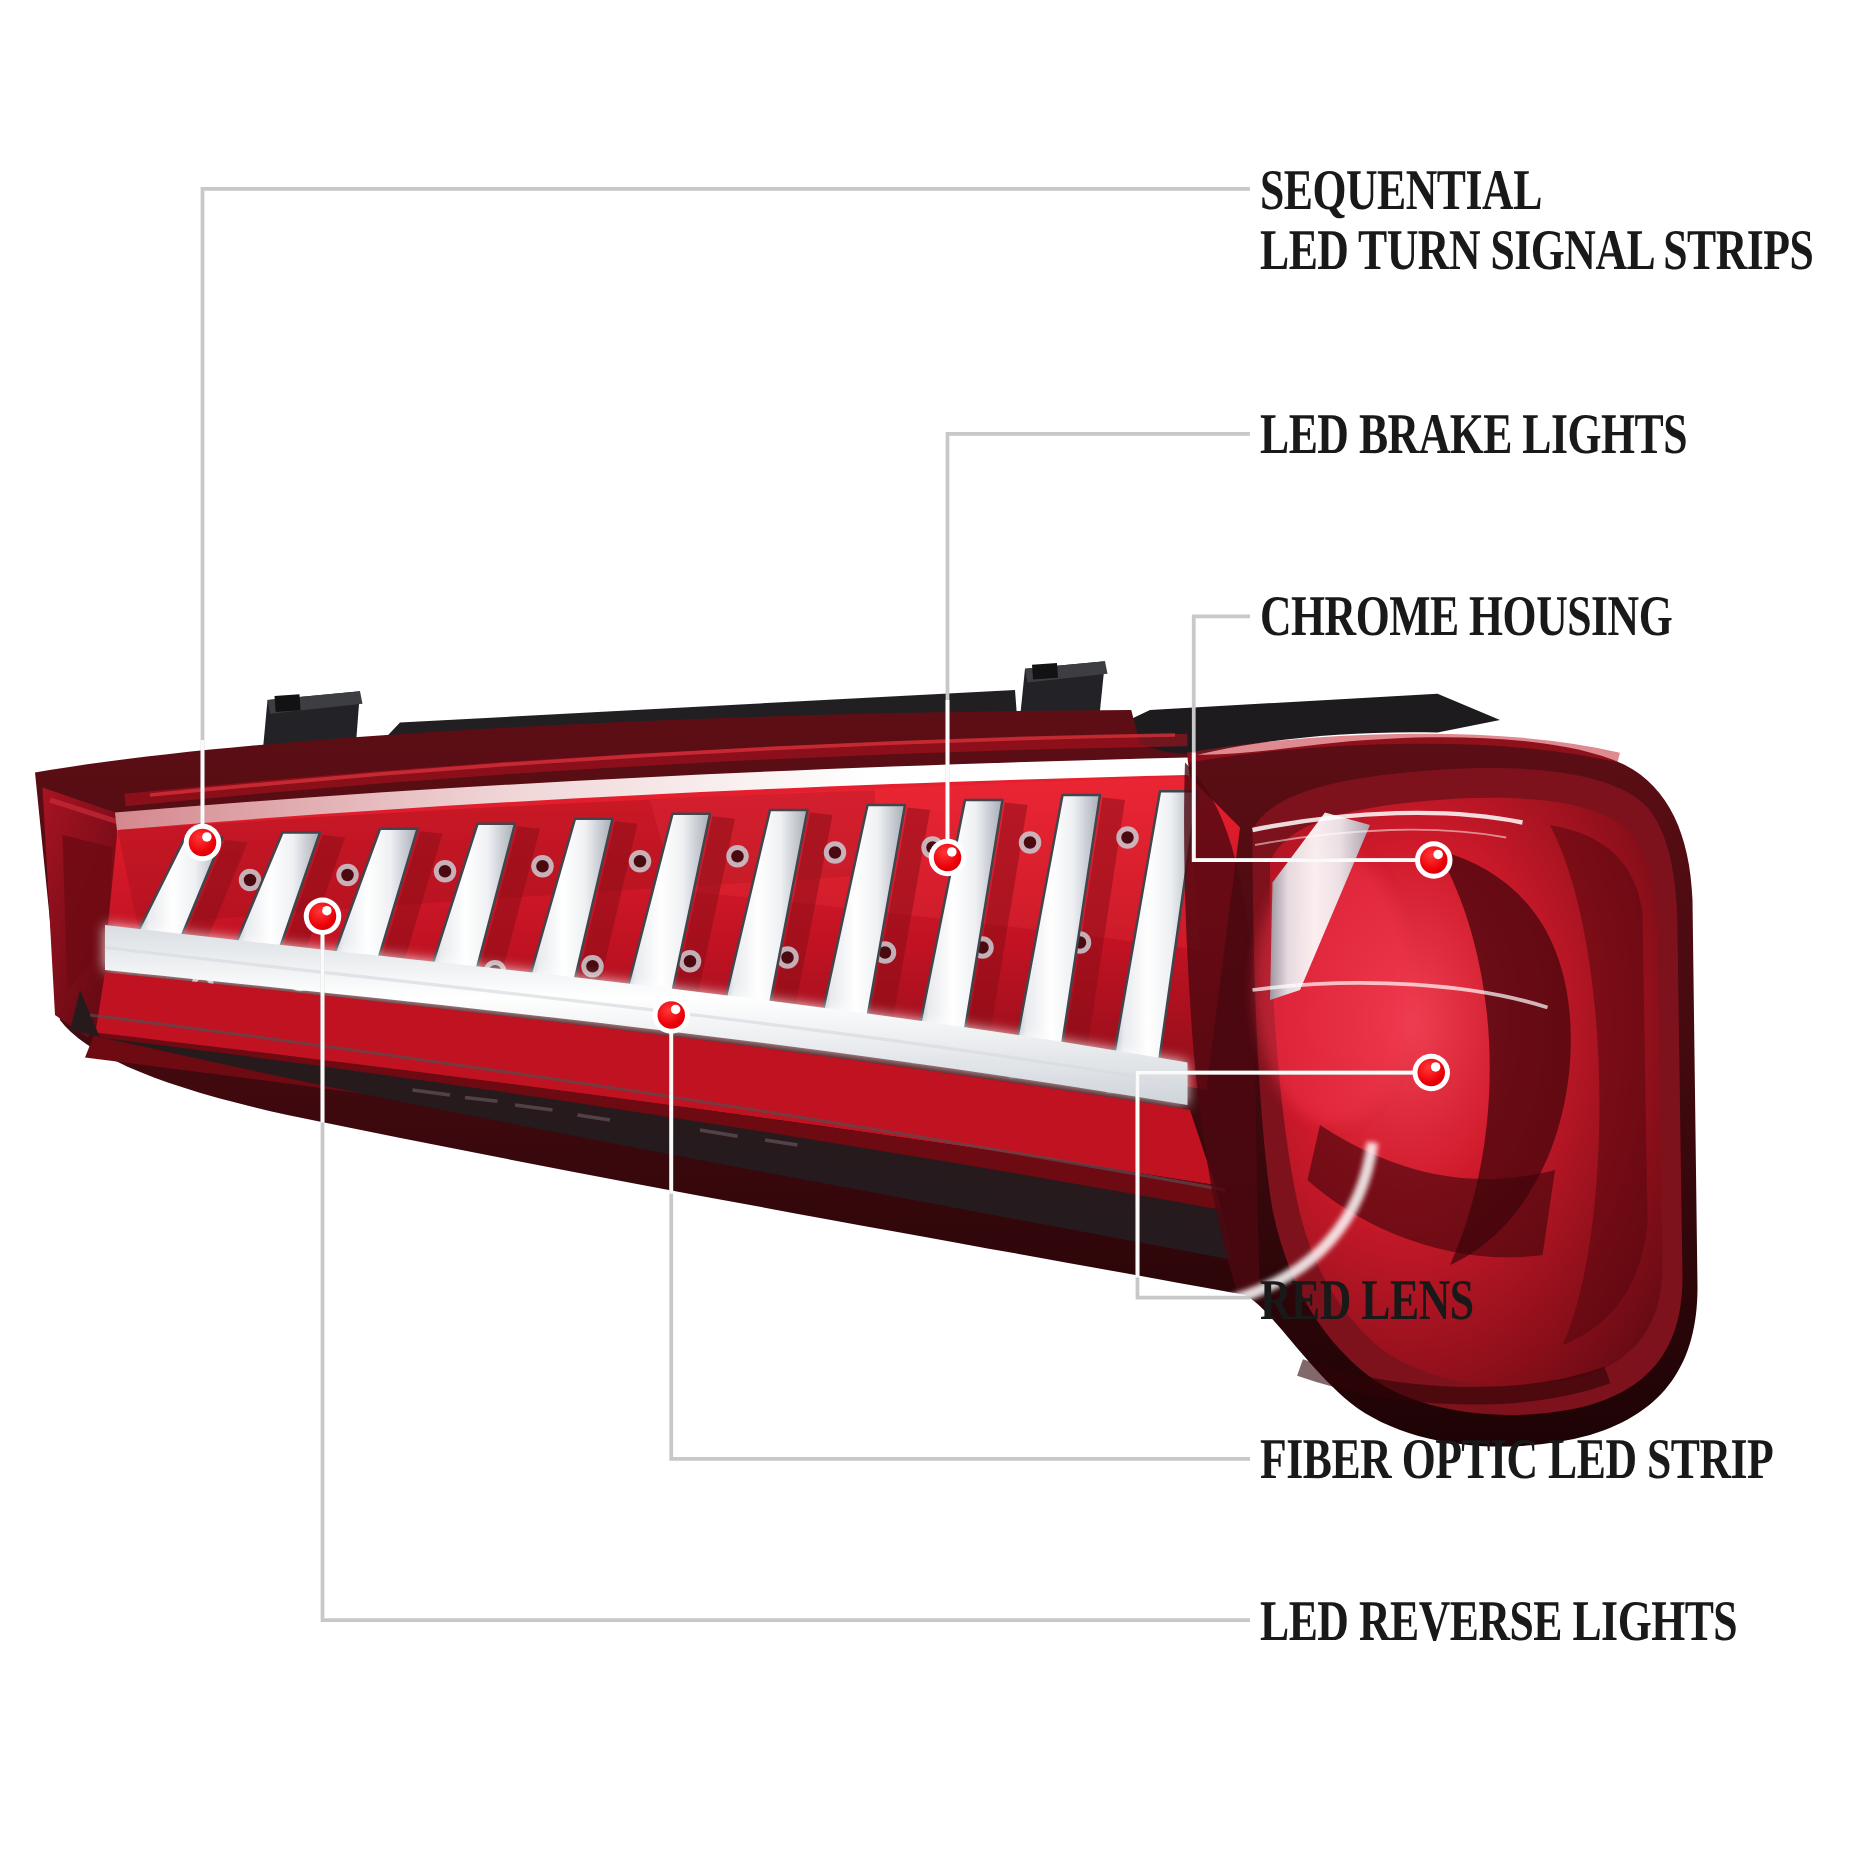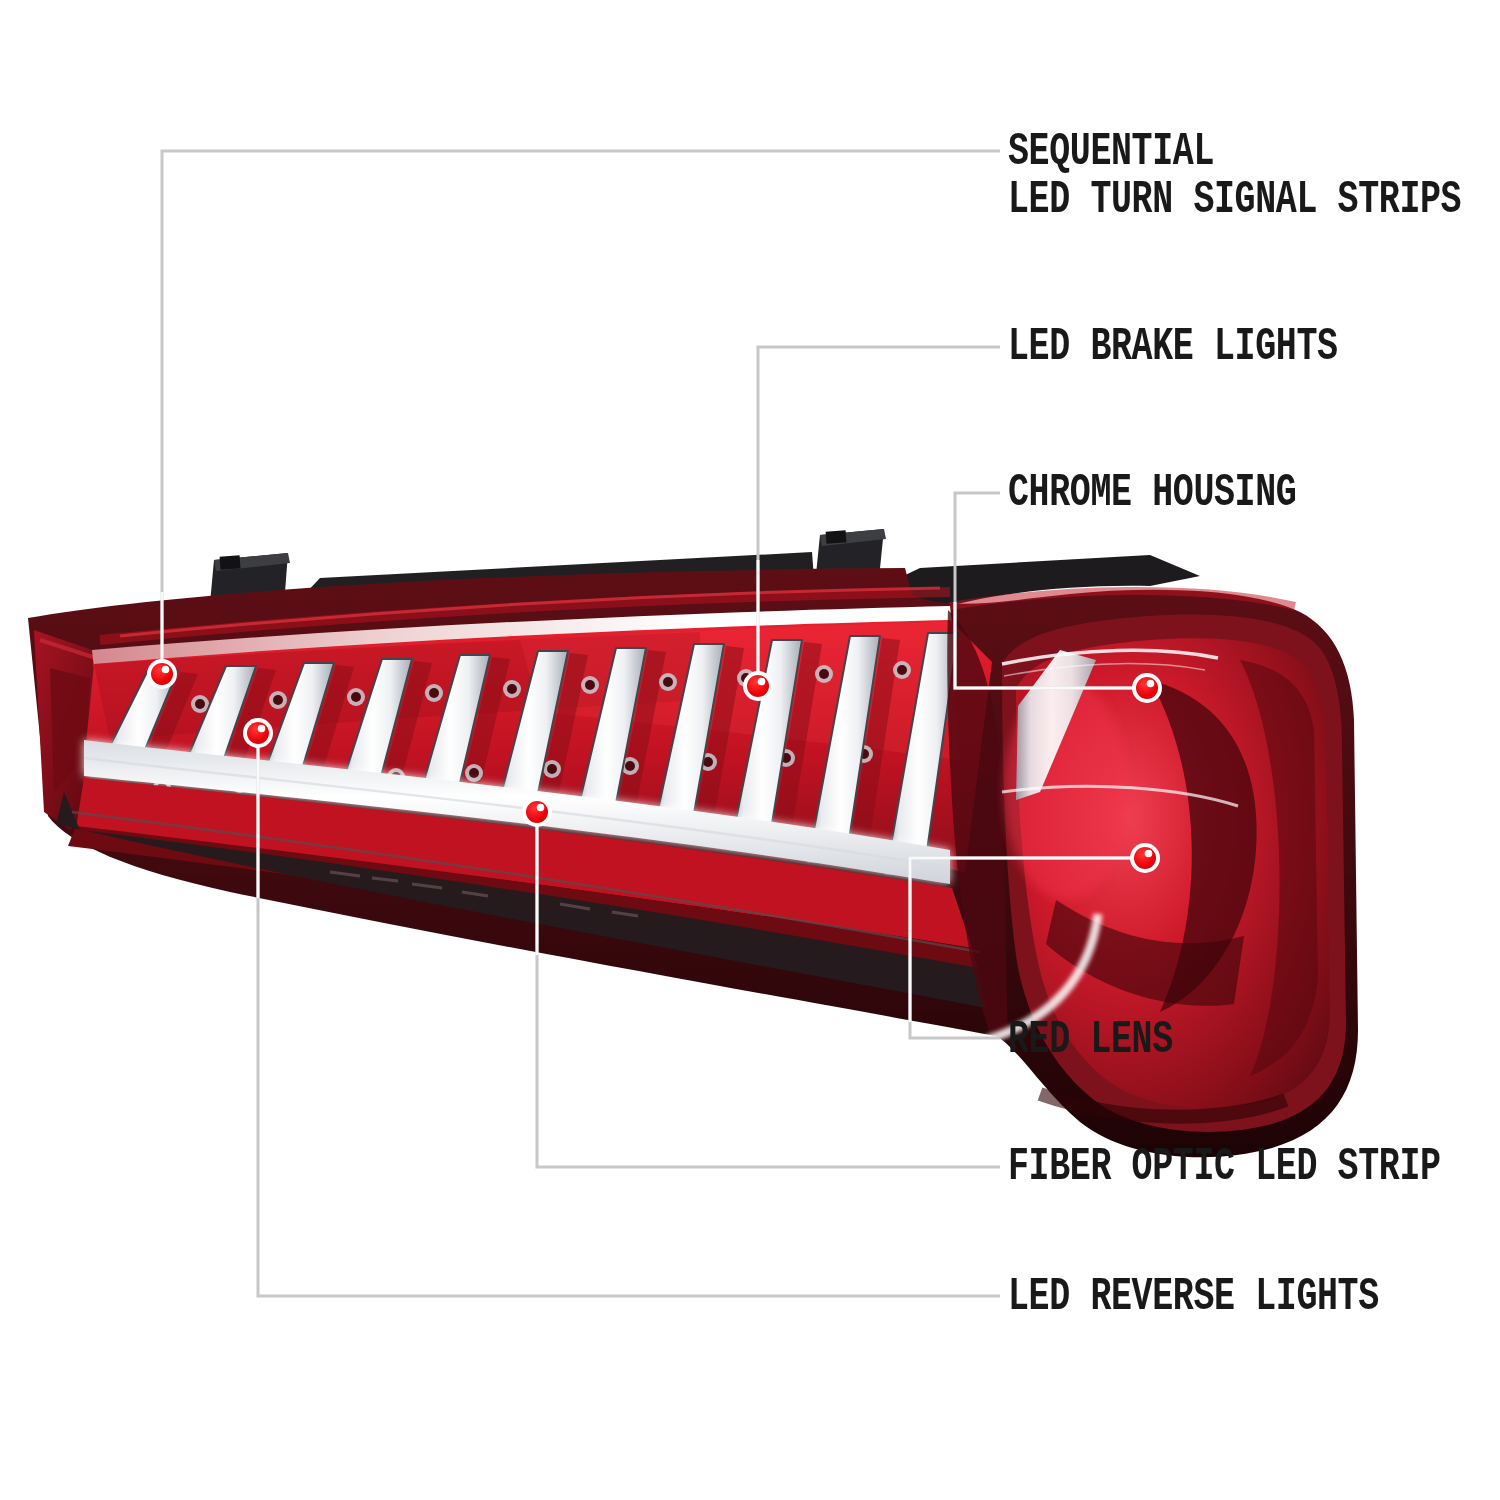--- a/index.html
+++ b/index.html
@@ -1,17 +1,17 @@
 <!DOCTYPE html>
 <html><head>
 <meta charset="utf-8">
 <style>
   html,body{margin:0;padding:0;background:#ffffff;}
   #stage{position:relative;width:1500px;height:1500px;background:#ffffff;overflow:hidden;
-         font-family:Liberation Mono, monospace;}
+         font-family:Liberation Serif, serif;}
   #art{position:absolute;left:0;top:0;}
   .callout-label{position:absolute;font-weight:bold;font-size:46px;line-height:48px;
                  color:#191919;white-space:nowrap;letter-spacing:-0.5px;
                  transform:scaleX(0.76);transform-origin:left top;}
   .lbl-line{display:block;}
 </style>
 </head>
 <body>
 
 <div id="stage">

